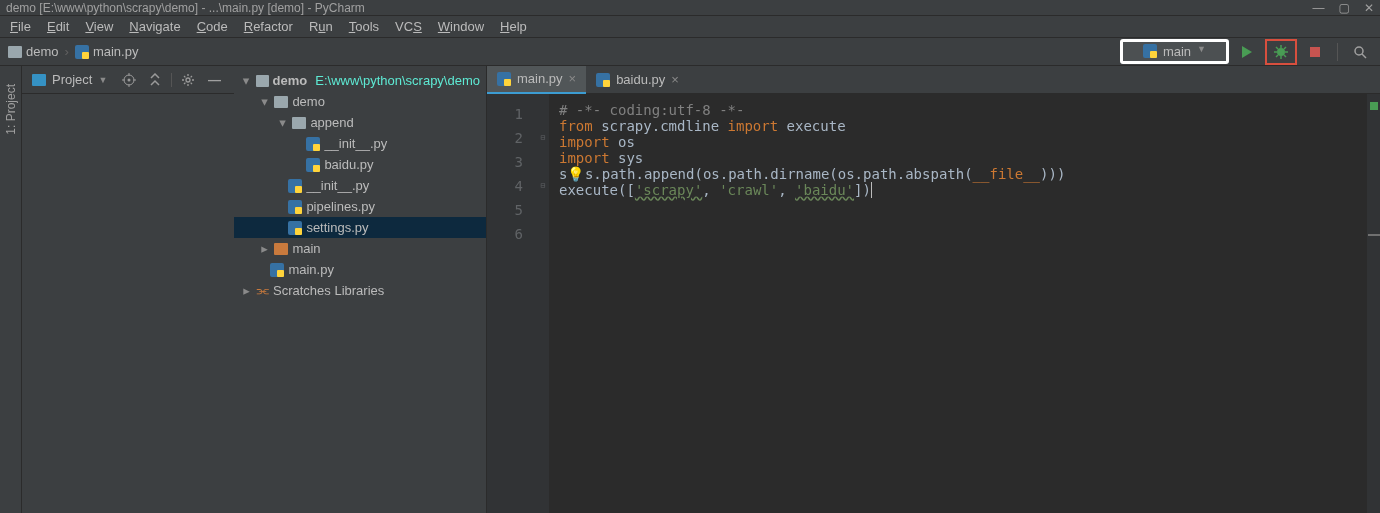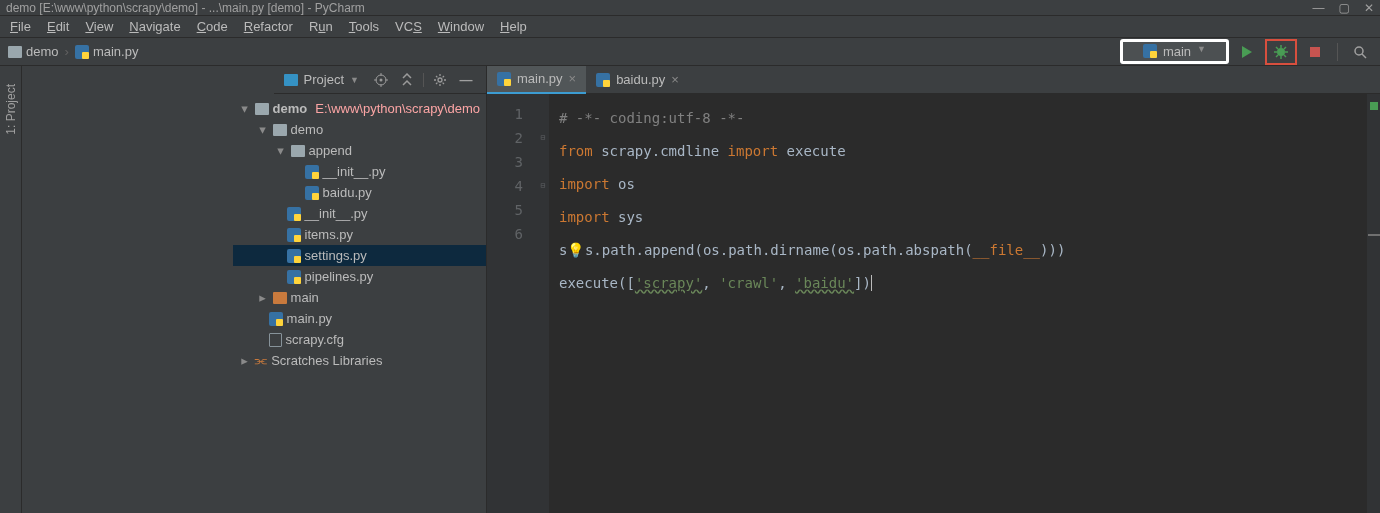--- a/index.html
+++ b/index.html
@@ -94,23 +94,21 @@
     transform: rotate(180deg);
     font-size: 12px;
     color: #a0a0a0;
     margin-top: 10px;
     cursor: pointer;
   }
   .project-panel {
     width: 465px;
     background: #3c3f41;
     display: flex;
-    flex-direction: column;
     border-right: 1px solid #2b2b2b;
-    align-items: flex-end;
   }
   .panel-header {
     height: 28px;
     display: flex;
     align-items: center;
     padding: 0 10px;
     gap: 6px;
     border-bottom: 1px solid #2b2b2b;
     color: #bbbbbb;
   }
@@ -137,21 +135,21 @@
   }
   .tree-row.selected { background: #0d293e; }
   .tree-arrow {
     width: 12px;
     height: 12px;
     display: inline-flex;
     align-items: center;
     justify-content: center;
     color: #8a8a8a;
   }
-  .node-path { color: #fca5a5; margin-left: 4px; }
+  .node-path { color: #5eead4; margin-left: 4px; }
   .editor-area { flex: 1; display: flex; flex-direction: column; background: #2b2b2b; position: relative; }
   .tab-strip {
     height: 28px;
     background: #3c3f41;
     display: flex;
     align-items: center;
     border-bottom: 1px solid #2b2b2b;
   }
   .tab {
     display: flex;
@@ -183,21 +181,21 @@
     font-size: 8px;
     line-height: 24px;
     color: #606366;
     text-align: center;
   }
   .code {
     flex: 1;
     padding: 8px 0 0 10px;
     font-family: "Consolas", monospace;
     font-size: 14px;
-    line-height: 33px;
+    line-height: 16px;
     color: #a9b7c6;
     white-space: pre;
     position: relative;
   }
   .code .cm { color: #808080; }
   .code .kw { color: #cc7832; }
   .code .mod { color: #a9b7c6; }
   .code .str { color: #6a8759; }
   .code .strU { color: #6a8759; text-decoration-line: underline; text-decoration-style: wavy; text-decoration-color: #6a8759; }
   .code .special { color: #cc7832; }
@@ -375,42 +373,34 @@
       <div class="tree-row" style="padding-left:72px">
         <span class="py-icon"></span>
         <span>baidu.py</span>
       </div>
       <div class="tree-row" style="padding-left:54px">
         <span class="py-icon"></span>
         <span>__init__.py</span>
       </div>
       <div class="tree-row" style="padding-left:54px">
         <span class="py-icon"></span>
-        <span>items.py</span>
+        <span>pipelines.py</span>
       </div>
       <div class="tree-row selected" style="padding-left:54px">
         <span class="py-icon"></span>
         <span>settings.py</span>
-      </div>
-      <div class="tree-row" style="padding-left:54px">
-        <span class="py-icon"></span>
-        <span>pipelines.py</span>
       </div>
       <div class="tree-row" style="padding-left:24px">
         <span class="tree-arrow">▸</span>
         <span class="folder-icon orange"></span>
         <span>main</span>
       </div>
       <div class="tree-row" style="padding-left:36px">
         <span class="py-icon"></span>
         <span>main.py</span>
-      </div>
-      <div class="tree-row" style="padding-left:36px">
-        <span style="width:13px;height:14px;border:1px solid #87939a;border-radius:1px;display:inline-block"></span>
-        <span>scrapy.cfg</span>
       </div>
       <div class="tree-row" style="padding-left:6px">
         <span class="tree-arrow">▸</span>
         <span style="color:#c97a3d;font-size:14px">⫘</span>
         <span>Scratches Libraries</span>
       </div>
     </div>
   </div>
 
   <div class="editor-area">

